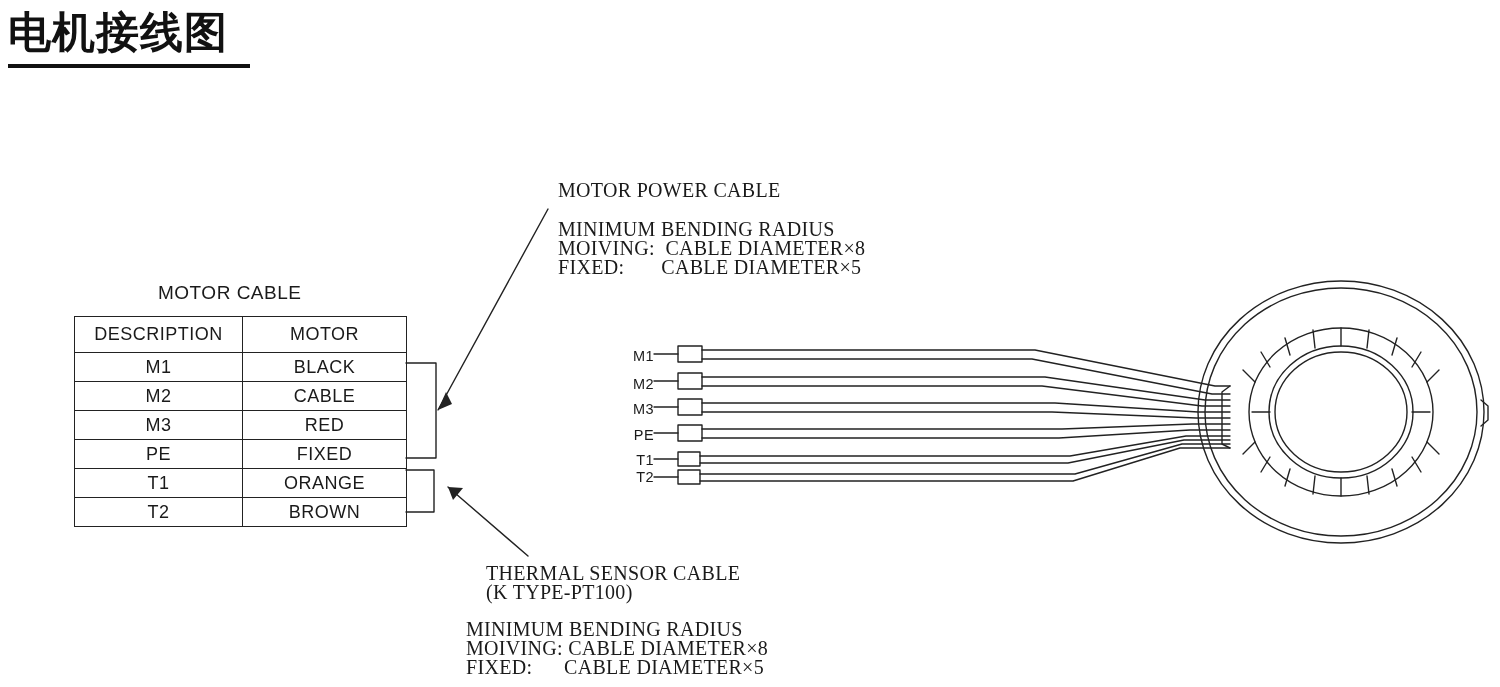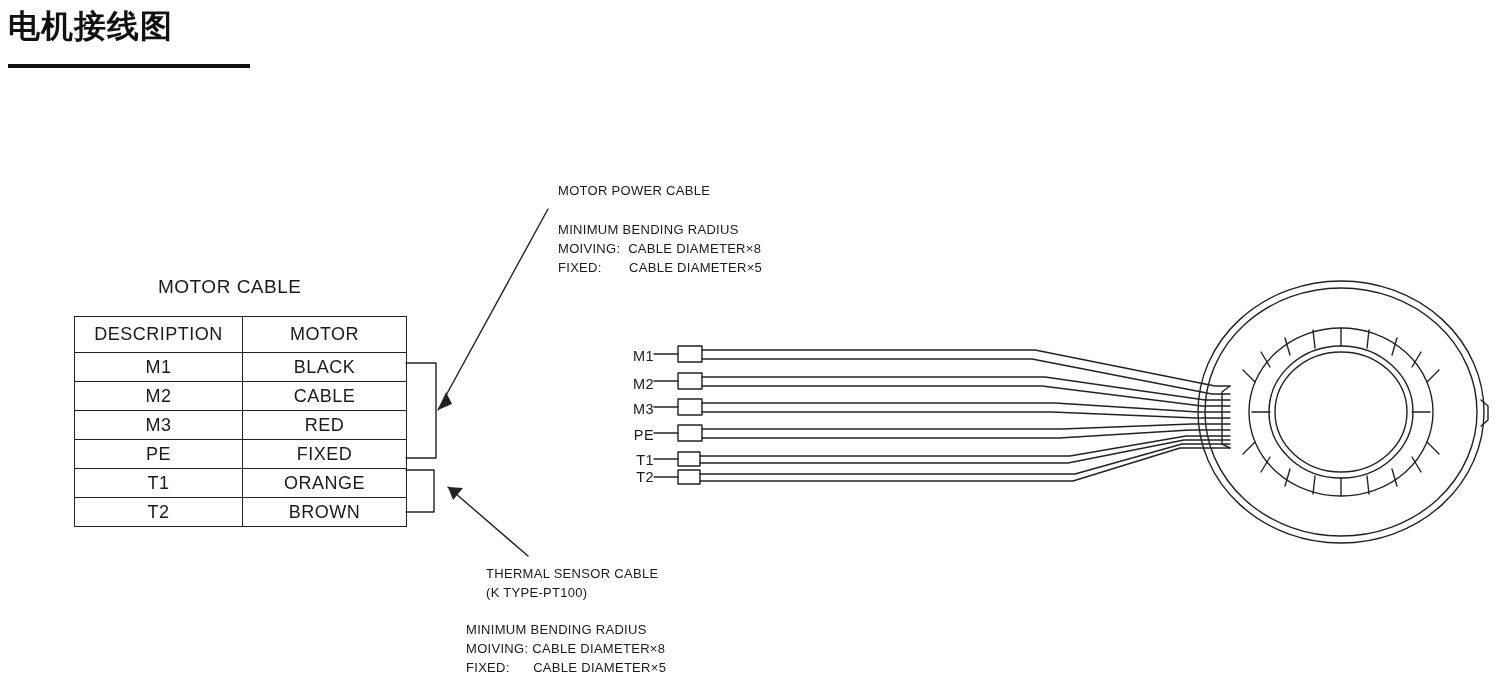--- a/index.html
+++ b/index.html
@@ -14,41 +14,41 @@
     font-family: "Liberation Sans", sans-serif;
     color: #1a1a1a;
     overflow: hidden;
   }
 
   
   #page-title {
     position: absolute;
     left: 8px;
     top: 8px;
-    font-size: 32px;
+    font-size: 43px;
     font-weight: bold;
     letter-spacing: 1px;
     line-height: 1.15;
     color: #111;
     white-space: nowrap;
   }
   #title-underline {
     position: absolute;
     left: 8px;
     top: 64px;
     width: 242px;
     height: 4px;
     background: #111;
   }
 
   
   #table-caption {
     position: absolute;
     left: 158px;
-    top: 276px;
+    top: 282px;
     font-size: 19px;
     letter-spacing: 0.5px;
     white-space: nowrap;
   }
   #motor-cable-table {
     position: absolute;
     left: 74px;
     top: 316px;
     width: 332px;
     border-collapse: collapse;
@@ -67,24 +67,25 @@
   #motor-cable-table th {
     height: 35px;
     font-size: 18px;
   }
   #motor-cable-table col.c1 { width: 168px; }
   #motor-cable-table col.c2 { width: 164px; }
 
   
   .annot {
     position: absolute;
-    font-size: 13px;
+    font-size: 20px;
     line-height: 19px;
     letter-spacing: 0.3px;
     white-space: pre;
+    font-family: Liberation Serif, serif;
   }
   #annot-power-title  { left: 558px; top: 181px; }
   #annot-power-body   { left: 558px; top: 220px; }
   #annot-thermal-title{ left: 466px; top: 564px; margin-left: 20px; }
   #annot-thermal-body { left: 466px; top: 620px; }
 
   
   .term-label {
     position: absolute;
     font-size: 14.5px;

